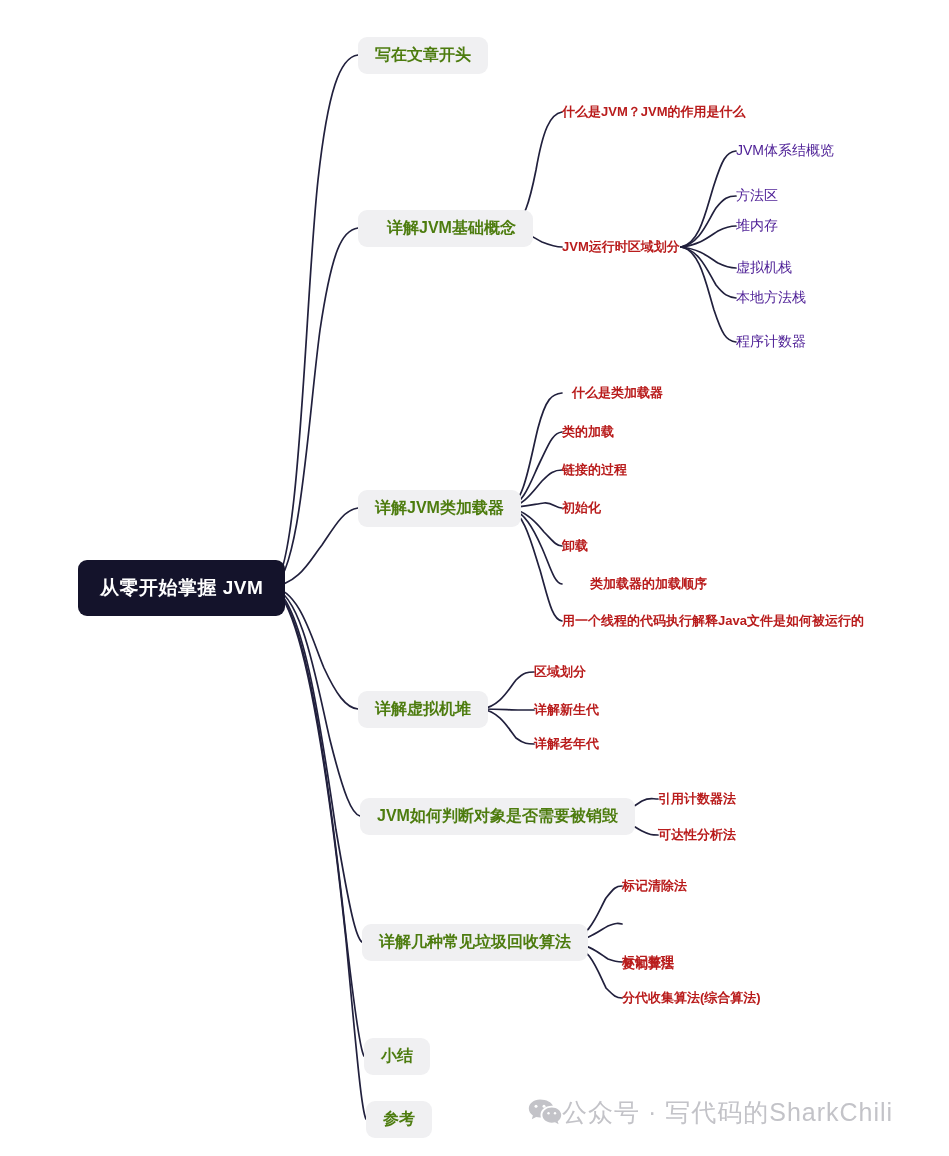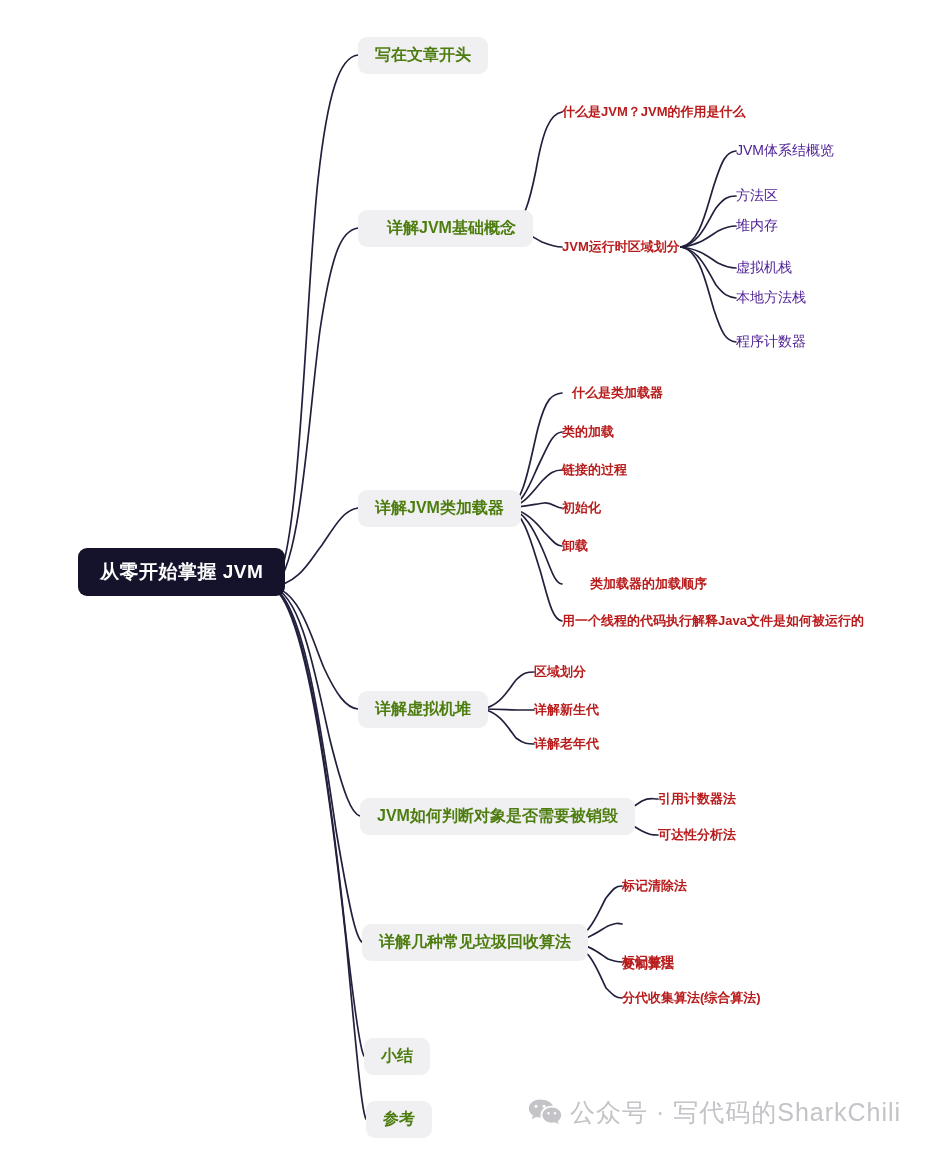--- a/index.html
+++ b/index.html
@@ -66,21 +66,21 @@
     font-weight: normal;
     background: transparent;
     padding: 0;
   }
   #watermark {
     position: absolute;
     left: 528px;
     top: 1096px;
     display: flex;
     align-items: center;
-    gap: 8px;
+    gap: 0;
     color: #c3c3c8;
     font-size: 25px;
     letter-spacing: 1px;
   }
   #watermark .wm-icon {
     display: block;
   }
 </style>
 </head>
 <body>
@@ -124,21 +124,21 @@
       <path d="M608,816 C626,813 634,806 642,801 C650,797 652,799 658,799"></path>
       <path d="M608,816 C626,819 634,827 642,831 C650,835 652,835 658,835"></path>
 
       <path d="M568,942 C590,938 598,912 606,898 C614,888 616,886 622,886"></path>
       <path d="M568,942 C590,940 600,930 608,926 C616,923 618,923 622,924"></path>
       <path d="M568,942 C590,944 600,954 608,959 C616,962 618,962 622,962"></path>
       <path d="M568,942 C590,946 598,972 606,988 C614,996 616,998 622,998"></path>
     </g>
   </svg>
 
-  <div class="node node-root" style="left:78px; top:548px; height:48px;justify-content:flex-end;">
+  <div class="node node-root" style="left:78px; top:560px; height:56px;justify-content:flex-end;">
     <span>从零开始掌握 JVM</span>
   </div>
 
   <div class="node node-branch" style="left:358px; top:37px; height:37px;">
     <span>写在文章开头</span>
   </div>
 
   <div class="node node-branch" style="left:358px; top:210px; height:37px;padding-left:29px;">
     <span>详解JVM基础概念</span>
   </div>

